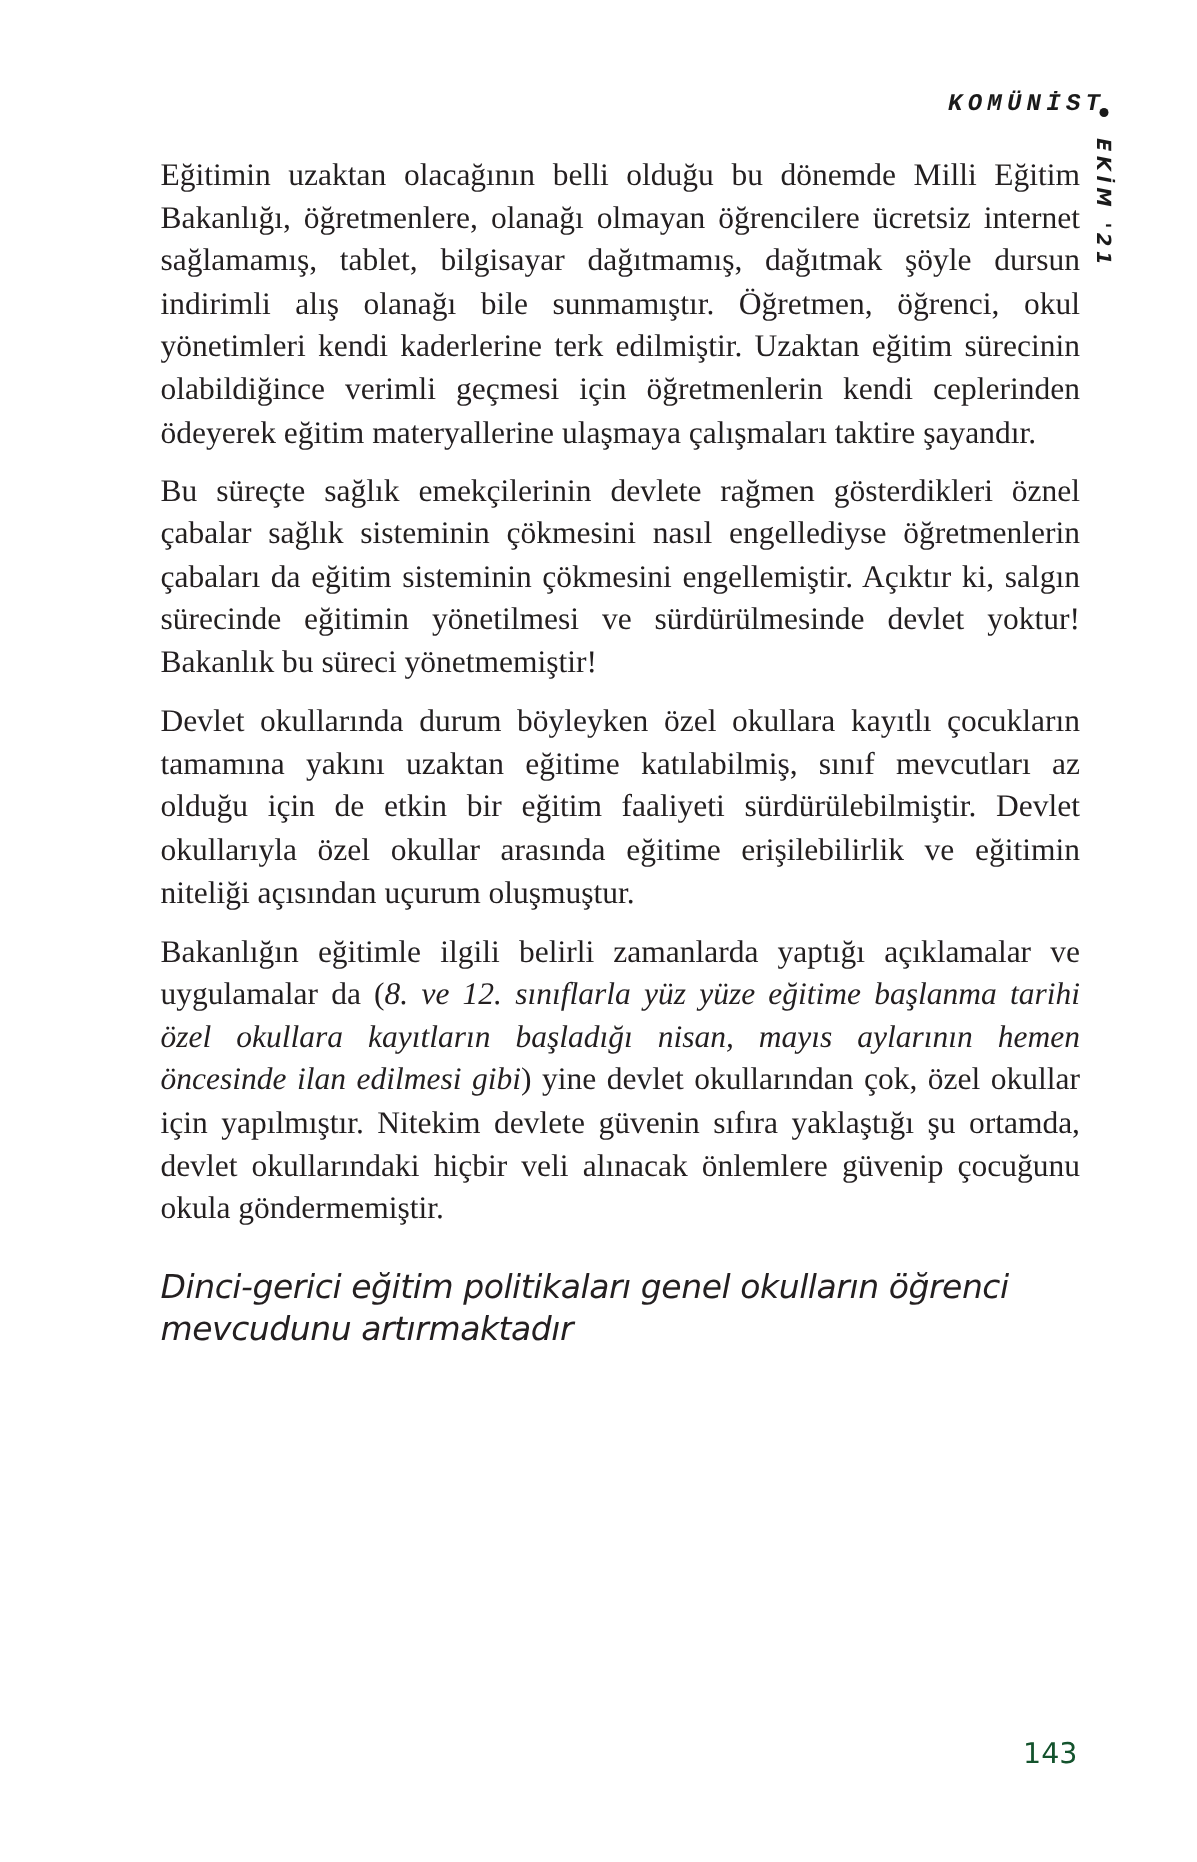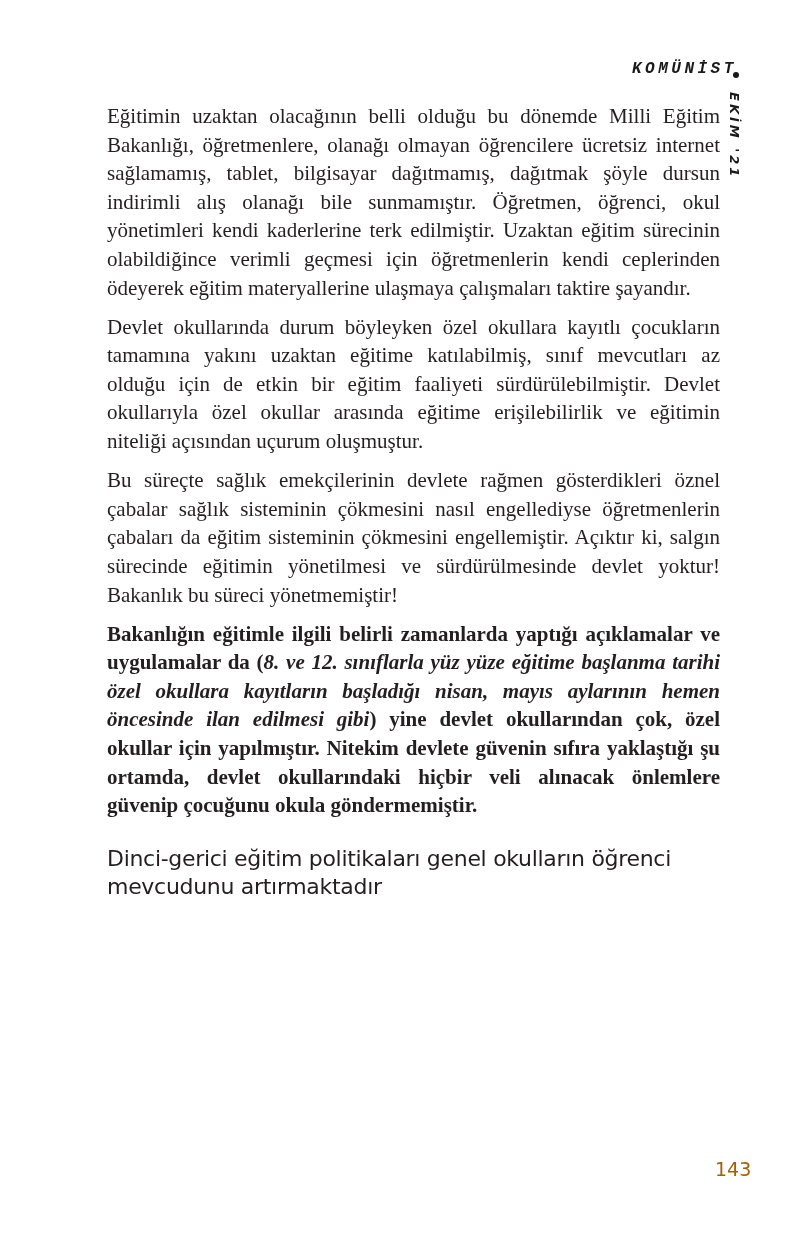--- a/index.html
+++ b/index.html
@@ -19,41 +19,42 @@
     font-family: "DejaVu Sans", sans-serif; font-weight: bold; font-style: italic;
     font-size: 13px; letter-spacing: 3px; color: #1a1a1a;
   }
   .body-text {
     position: absolute; left: 107px; top: 102px; width: 613px;
     font-family: "Liberation Serif", "DejaVu Serif", serif;
     font-size: 21px; line-height: 28.6px; text-align: justify;
     hyphens: manual;
   }
   .body-text p { margin: 0 0 10.5px 0; }
-  .body-text p.last { margin-bottom: 0; font-weight: bold; }
+  .body-text p.last { margin-bottom: 0; }
   .body-text em { font-style: italic; }
   .section-heading {
     font-family: "DejaVu Sans", sans-serif; font-weight: normal;
     font-size: 22px; line-height: 28px; margin: 25px 0 6px 0; text-align: left;
     letter-spacing: -0.3px;
+    font-style: italic;
   }
   .page-number {
-    position: absolute; left: 715px; top: 1158px;
+    position: absolute; left: 682px; top: 1158px;
     font-family: "DejaVu Sans", sans-serif; font-size: 19px; font-weight: normal;
-    color: #a16207;
+    color: #14532d;
   }
 </style>
 </head>
 <body>
 
 <div class="header-brand">KOMÜNİST</div>
 <div class="header-dot"></div>
 <div class="header-issue">EKİM '21</div>
 
 <div class="body-text">
   <p>Eğitimin uzaktan olacağının belli olduğu bu dönemde Milli Eğitim Bakanlığı, öğretmenlere, olanağı olmayan öğrencilere ücretsiz internet sağlamamış, tablet, bilgisayar dağıtmamış, dağıtmak şöyle dursun indirimli alış olanağı bile sunmamıştır. Öğretmen, öğrenci, okul yönetimleri kendi kaderlerine terk edilmiştir. Uzaktan eğitim sürecinin olabildiğince verimli geçmesi için öğretmenlerin kendi ceplerinden ödeyerek eğitim materyallerine ulaşmaya çalışmaları taktire şayandır.</p>
+  <p>Bu süreçte sağlık emekçilerinin devlete rağmen gösterdikleri öznel çabalar sağlık sisteminin çökmesini nasıl engellediyse öğretmenlerin çabaları da eğitim sisteminin çökmesini engellemiştir. Açıktır ki, salgın sürecinde eğitimin yönetilmesi ve sürdürülmesinde devlet yoktur! Bakanlık bu süreci yönetmemiştir!</p>
   <p>Devlet okullarında durum böyleyken özel okullara kayıtlı çocukların tamamına yakını uzaktan eğitime katılabilmiş, sınıf mevcutları az olduğu için de etkin bir eğitim faaliyeti sürdürülebilmiştir. Devlet okullarıyla özel okullar arasında eğitime erişilebilirlik ve eğitimin niteliği açısından uçurum oluşmuştur.</p>
-  <p>Bu süreçte sağlık emekçilerinin devlete rağmen gösterdikleri öznel çabalar sağlık sisteminin çökmesini nasıl engellediyse öğretmenlerin çabaları da eğitim sisteminin çökmesini engellemiştir. Açıktır ki, salgın sürecinde eğitimin yönetilmesi ve sürdürülmesinde devlet yoktur! Bakanlık bu süreci yönetmemiştir!</p>
   <p class="last"><span>Bakanlığın eğitimle ilgili belirli zamanlarda yaptığı açıklamalar ve uygulamalar da (</span><em>8. ve 12. sınıflarla yüz yüze eğitime başlanma tarihi özel okullara kayıtların başladığı nisan, mayıs aylarının hemen öncesinde ilan edilmesi gibi</em><span>) yine devlet okullarından çok, özel okullar için yapılmıştır. Nitekim devlete güvenin sıfıra yaklaştığı şu ortamda, devlet okullarındaki hiçbir veli alınacak önlemlere güvenip çocuğunu okula göndermemiştir.</span></p>
   <h2 class="section-heading">Dinci-gerici eğitim politikaları genel okulların öğrenci mevcudunu artırmaktadır</h2>
 </div>
 
 <div class="page-number">143</div>
 
 </body></html>

